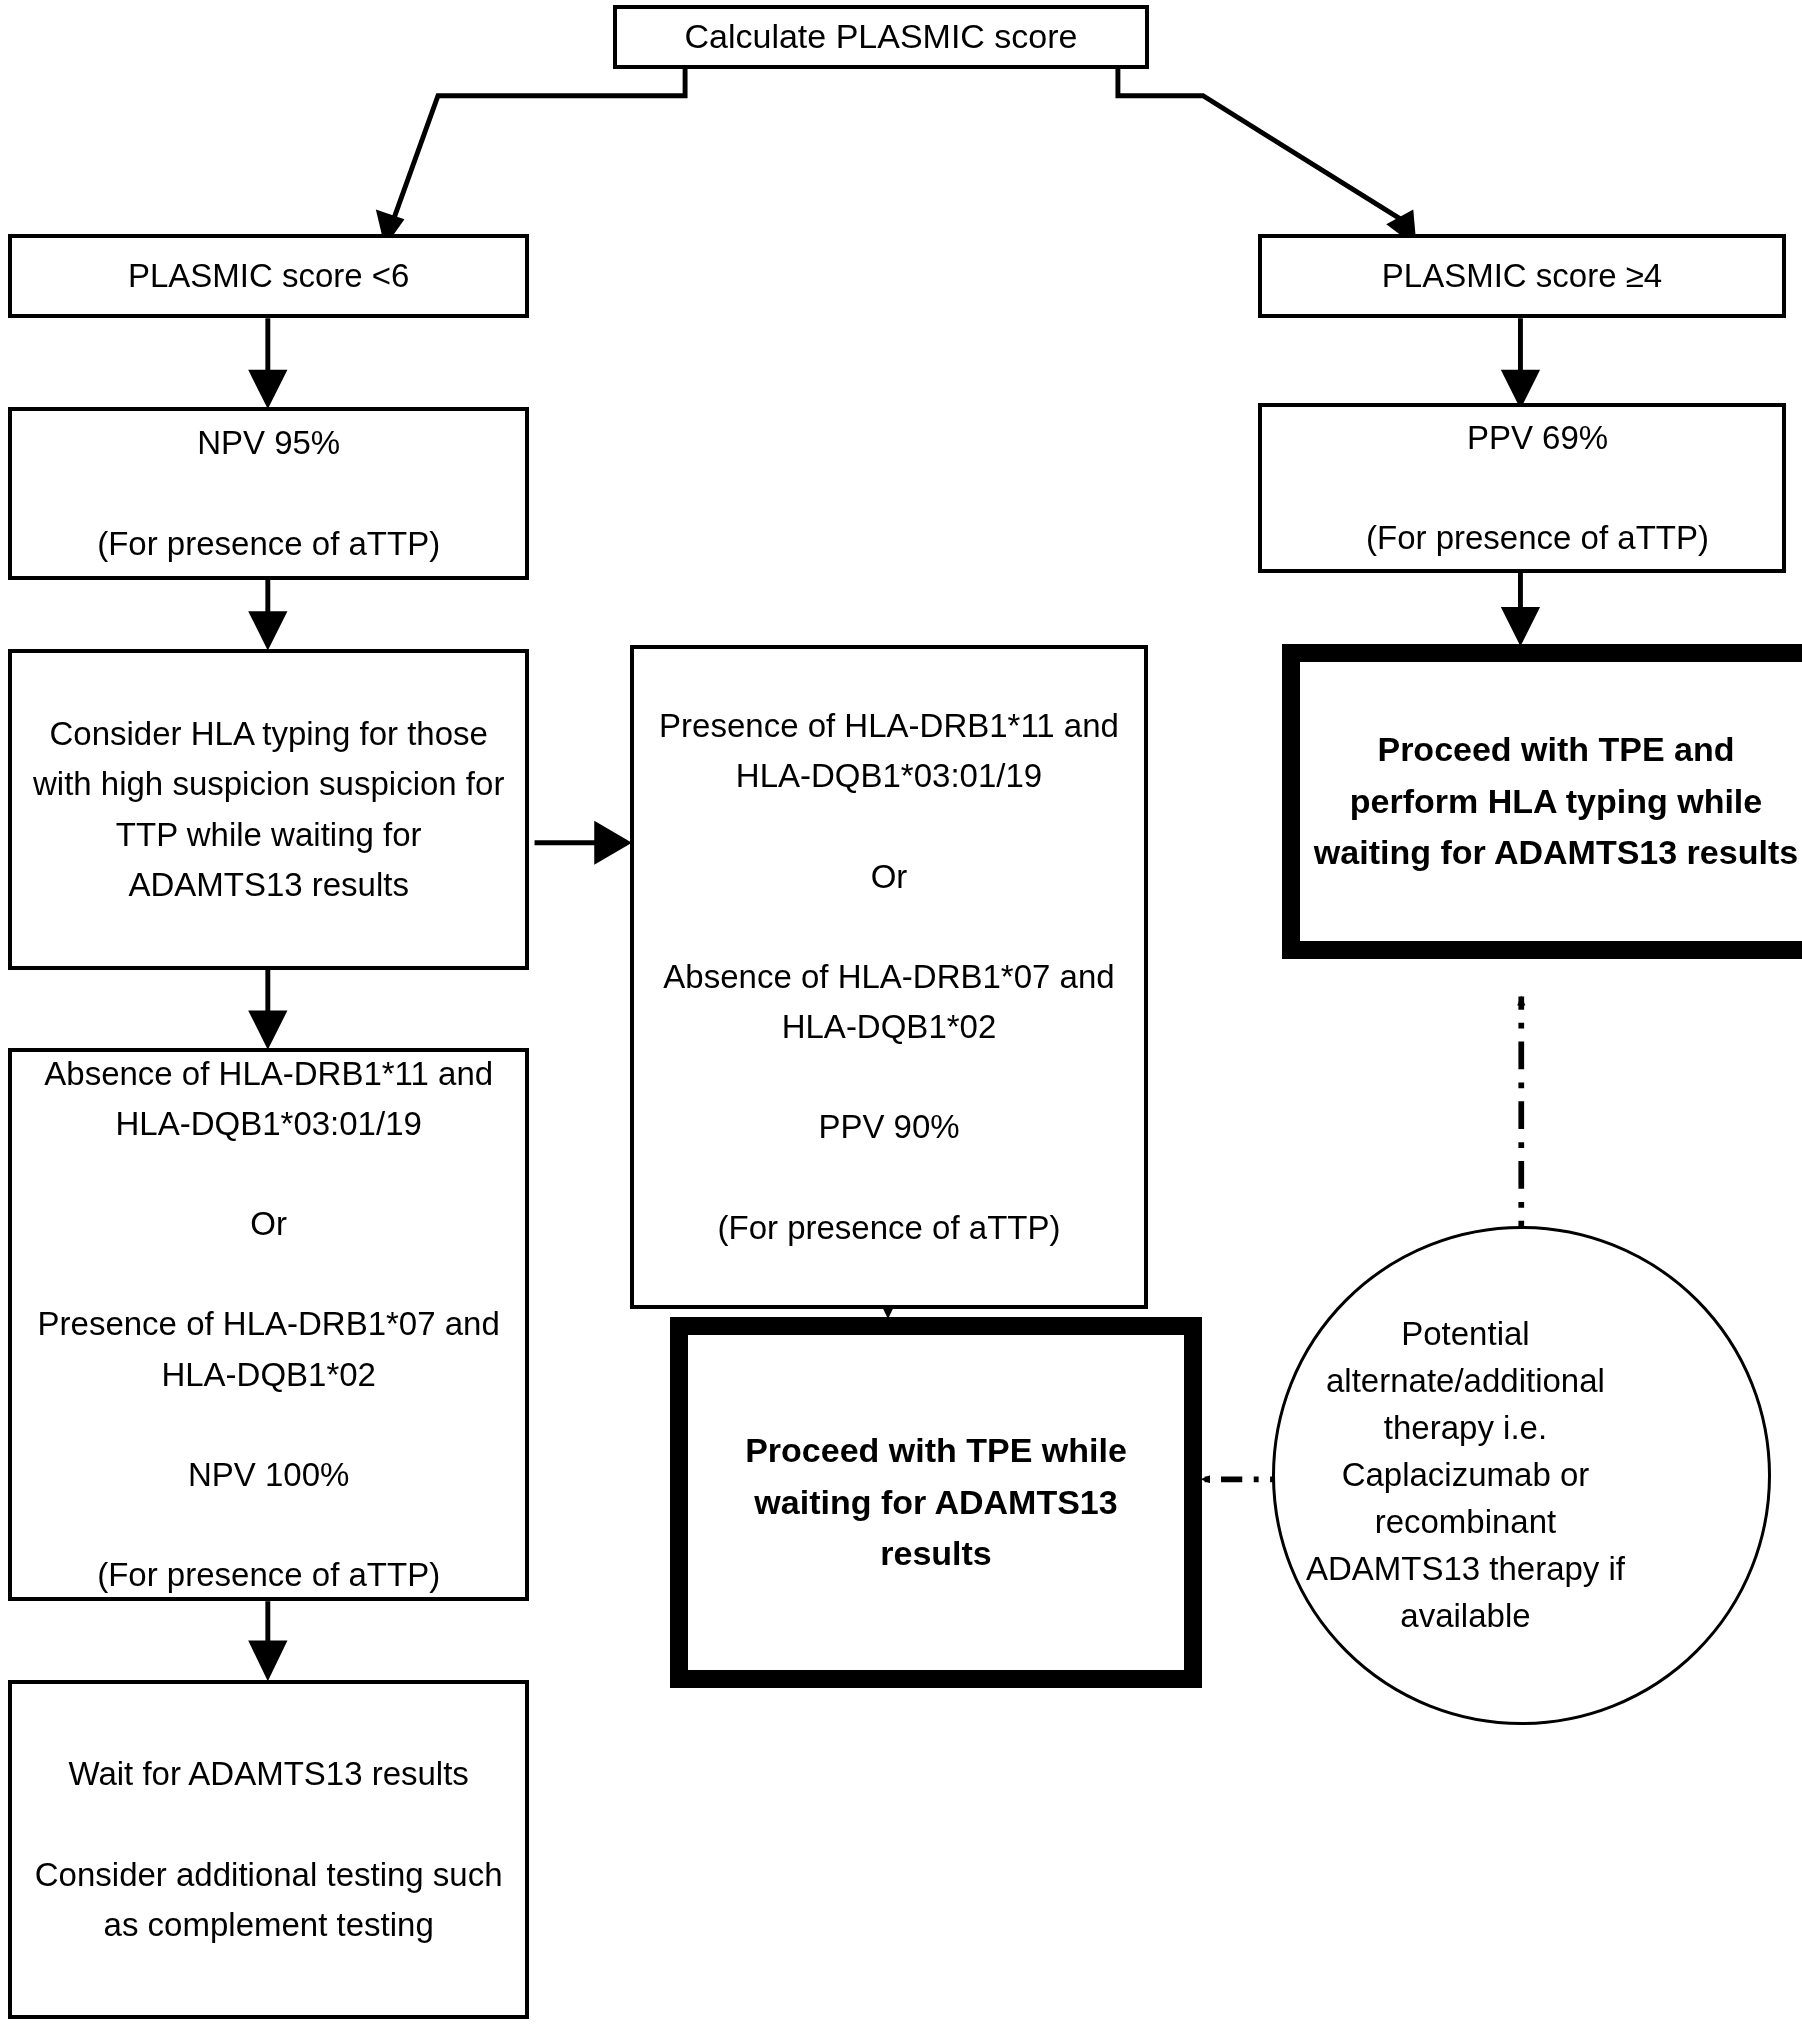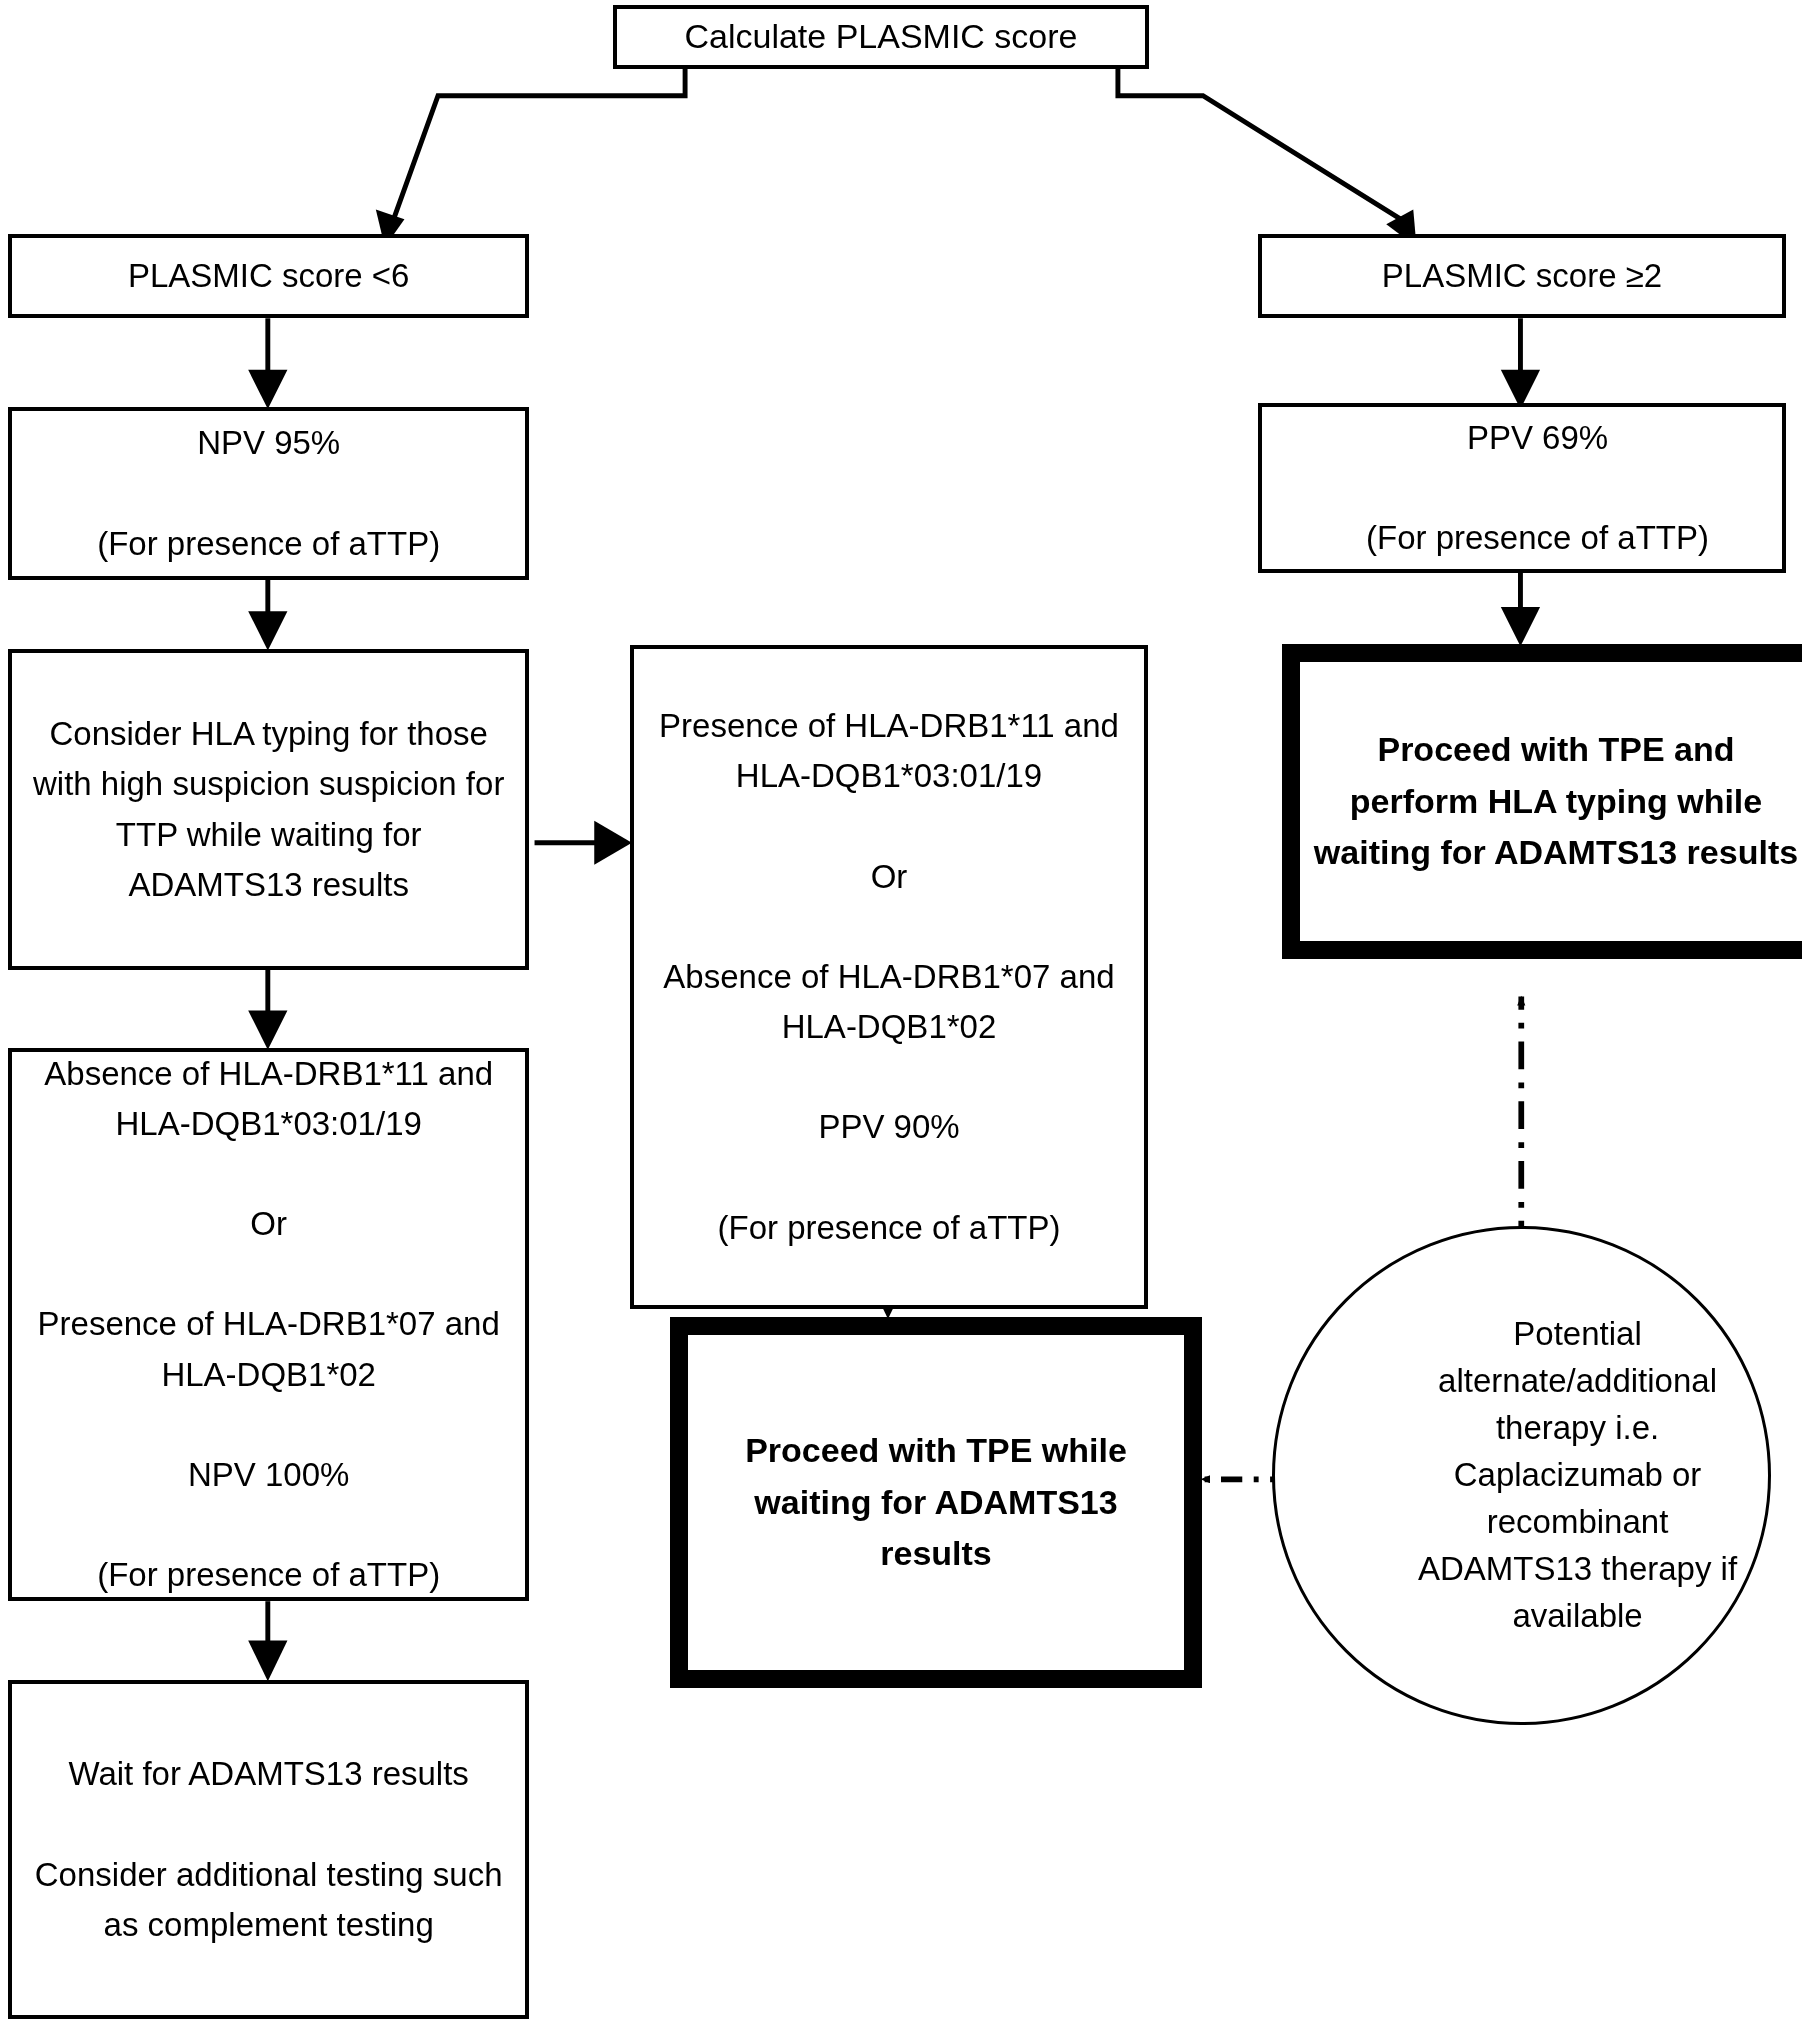--- a/index.html
+++ b/index.html
@@ -16,21 +16,21 @@
     color: #000000;
     overflow: hidden;
   }
   .node {
     position: absolute;
     box-sizing: border-box;
     background: #ffffff;
     border: 4.1px solid #000000;
     display: flex;
     align-items: center;
-    justify-content: flex-end;
+    justify-content: flex-start;
     text-align: center;
     line-height: 1.52;
     font-size: 33px;
     padding: 8.2px 13px;
   }
   .node.bold-frame {
     border-width: 18px;
     font-weight: bold;
     margin-left: 36px;
   }
@@ -131,21 +131,21 @@
 
   <div class="node" style="left:613px; top:4.9px; width:536px; height:64px; font-size:34px;">
     <span class="inner">Calculate PLASMIC score</span>
   </div>
 
   <div class="node" style="left:8.2px; top:234px; width:521px; height:84px;">
     <span class="inner">PLASMIC score &lt;6</span>
   </div>
 
   <div class="node" style="left:1258px; top:234px; width:528px; height:84px;">
-    <span class="inner">PLASMIC score ≥2</span>
+    <span class="inner">PLASMIC score ≥4</span>
   </div>
 
   <div class="node" style="left:8.2px; top:407px; width:521px; height:173px;">
     <span class="inner">NPV 95%
 
 (For presence of aTTP)</span>
   </div>
 
   <div class="node" style="left:1258px; top:403px; width:528px; height:170px;padding-left:44px;">
     <span class="inner">PPV 69%

